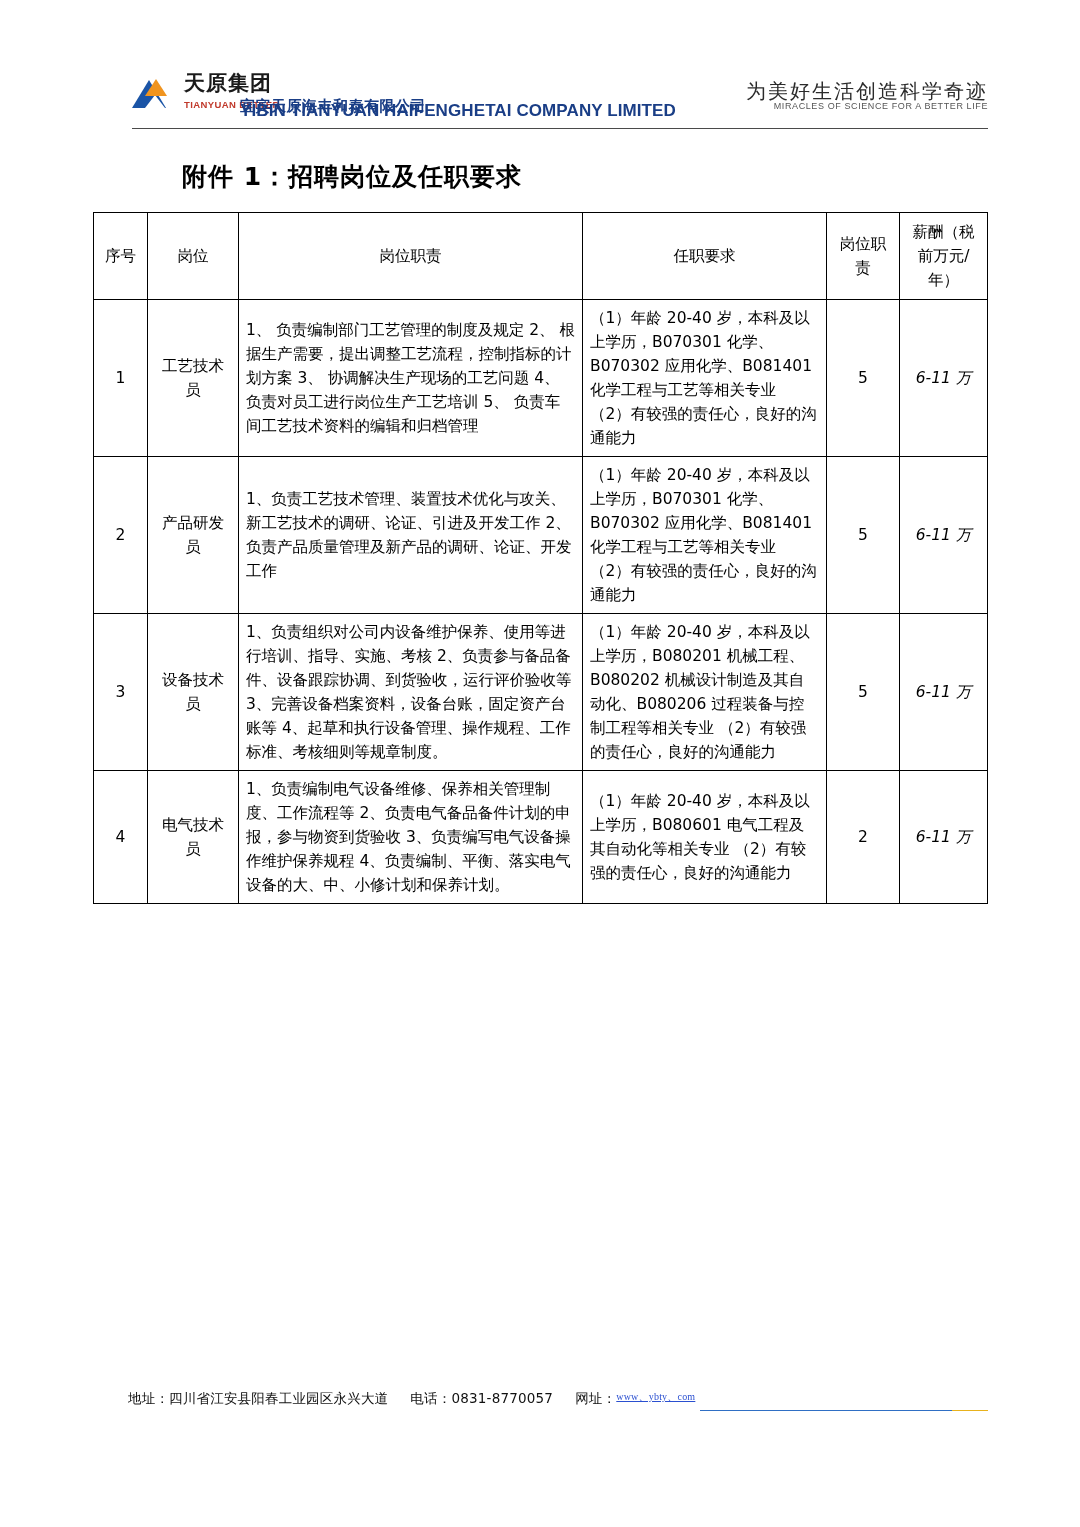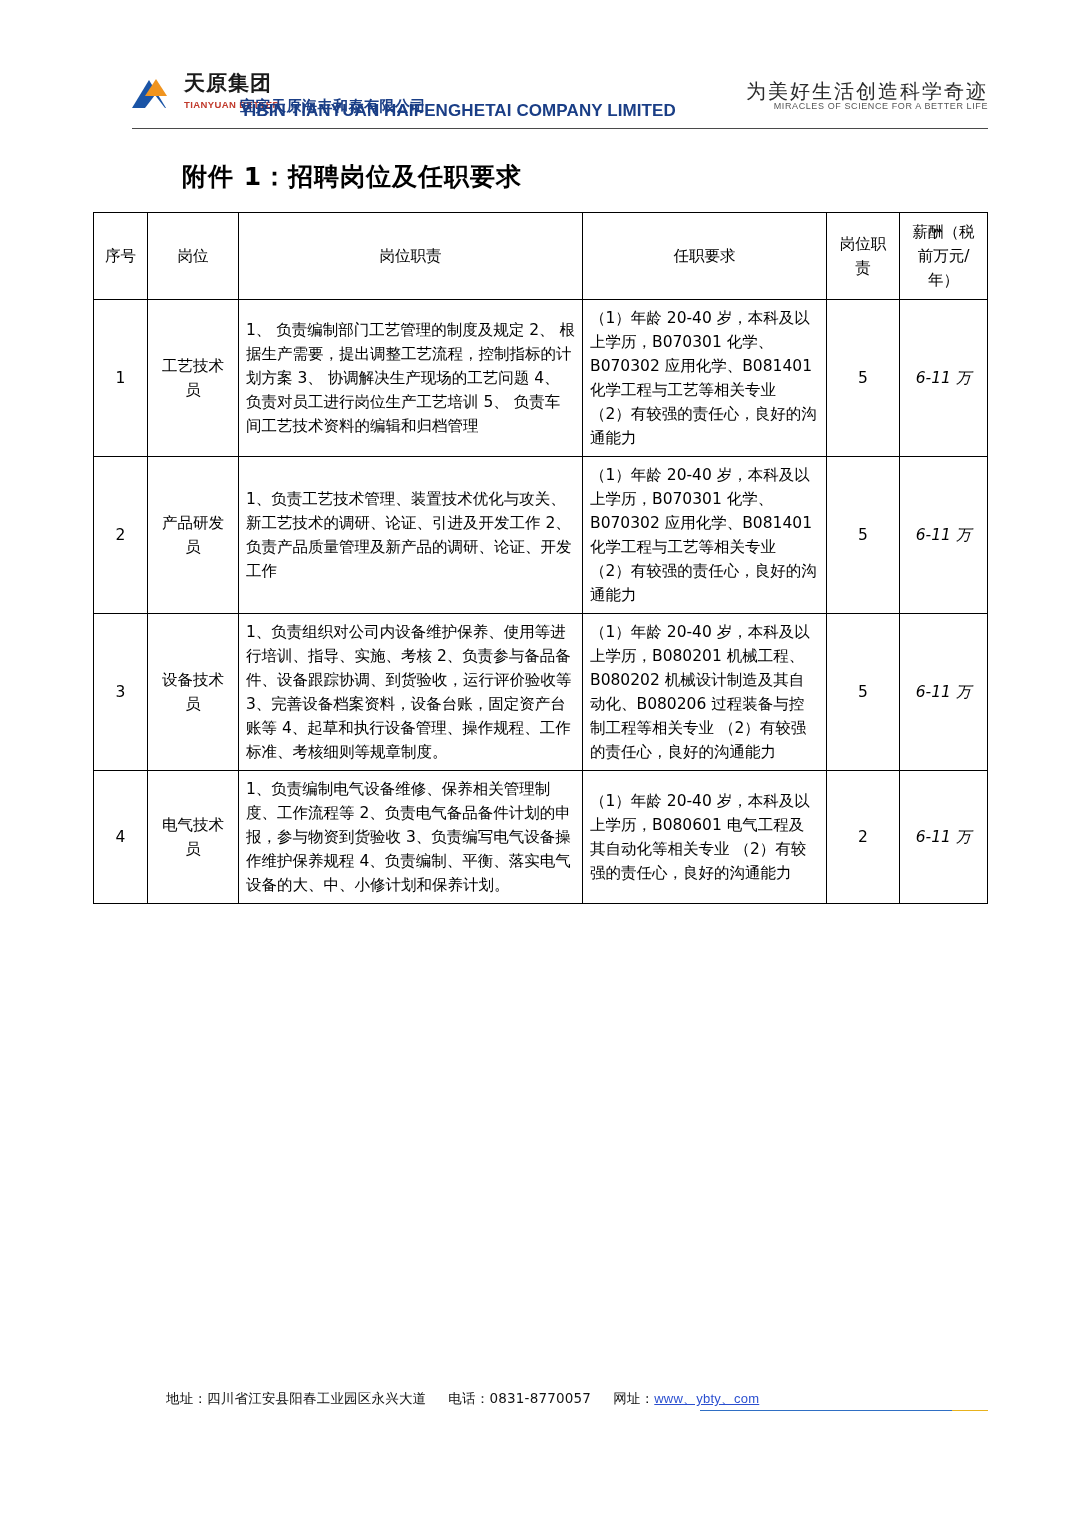--- a/index.html
+++ b/index.html
@@ -208,28 +208,27 @@
     left: 128px;
     top: 1390px;
     width: 860px;
     font-family: "DejaVu Sans", sans-serif;
     font-size: 13.5px;
     color: #111;
     letter-spacing: 0.2px;
     display: flex;
     align-items: flex-start;
     white-space: nowrap;
-    margin-left: 38px;
   }
   .footer .seg { margin-right: 22px; }
   .footer .url {
     color: #2a4fd0;
     text-decoration: underline;
-    font-family: Liberation Sans, sans-serif;
-    font-size: 13px;
+    font-family: Liberation Serif, serif;
+    font-size: 10px;
   }
   .footer-rule-blue {
     position: absolute;
     left: 700px;
     top: 1410px;
     width: 260px;
     border-top: 1.5px solid #2f6fc4;
   }
   .footer-rule-yellow {
     position: absolute;

